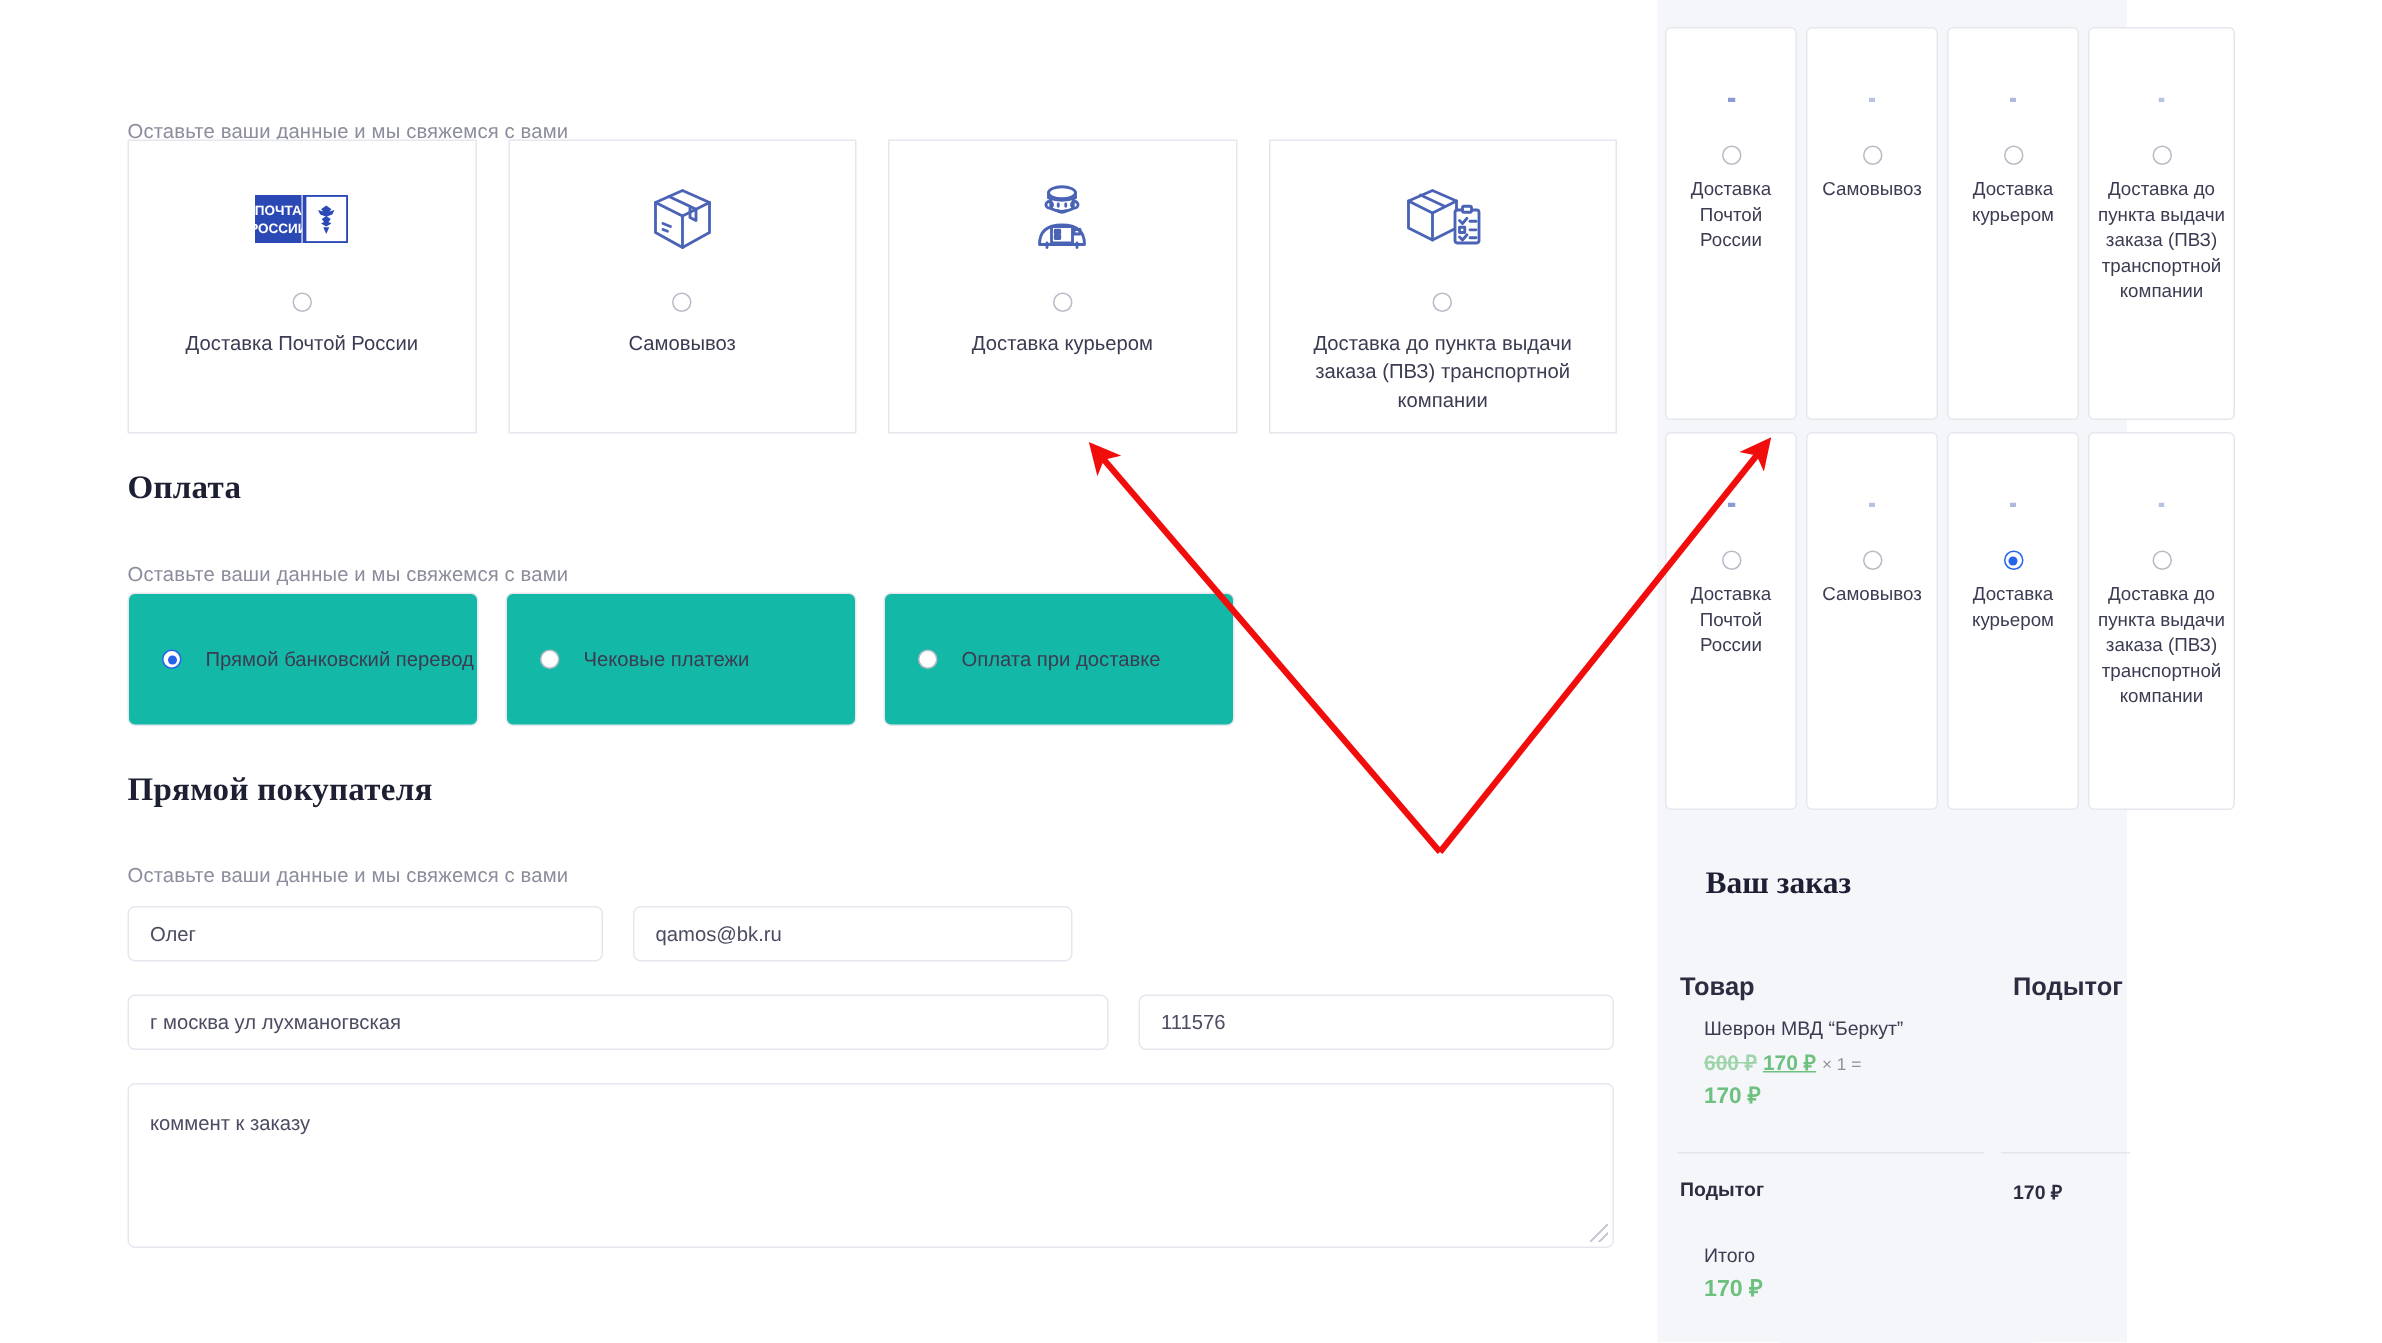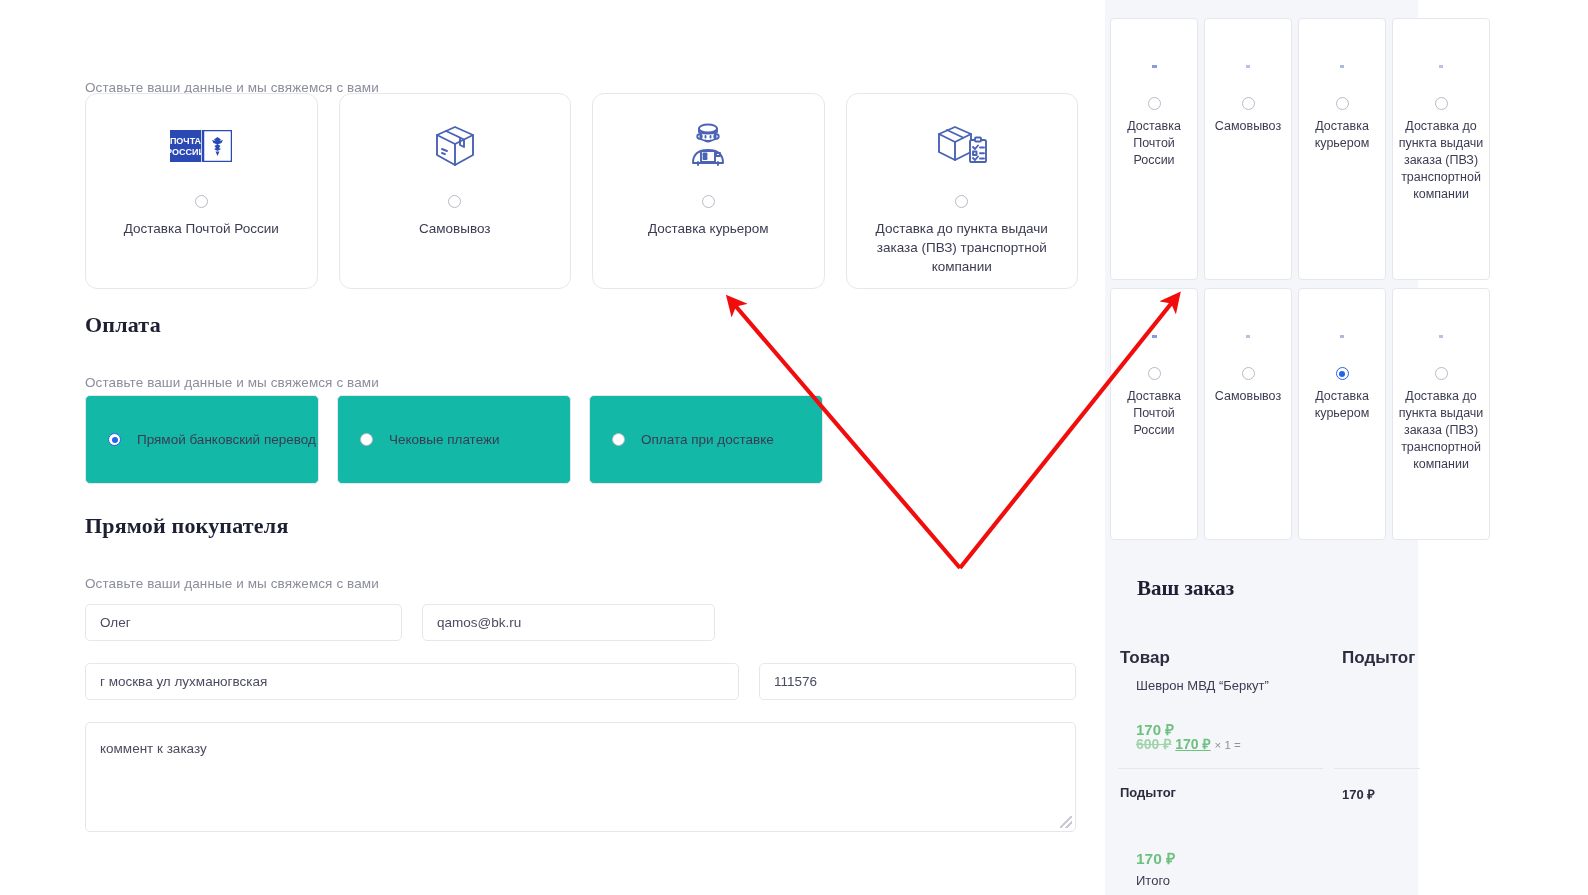--- a/index.html
+++ b/index.html
@@ -18,21 +18,21 @@
   .sub-note { font-size:13.5px; color:#8b8d9c; letter-spacing:.1px;margin-top:32px; }
   .sec-title {
     font-family:"Liberation Serif", serif;
     font-size:22px; font-weight:700; color:#1d1f33; letter-spacing:.2px;
   }
 
   
   #delivery-row { position:absolute; left:85px; top:93px; width:993px; height:196px;
                   display:flex; gap:21px; }
   .del-card {
-    flex:1 1 0; background:#fff; border:1px solid #e6e7ee; border-radius:12px;
+    flex:1 1 0; background:#fff; border:1px solid #e6e7ee; border-radius:0;
     display:flex; flex-direction:column; align-items:center;
     padding-top:26px; position:relative;
   }
   .del-icon { height:52px; display:flex; align-items:center; justify-content:center; }
   .radio {
     width:13px; height:13px; border:1px solid #b9bac6; border-radius:50%;
     margin-top:23px; background:#fff; flex:none;
   }
   .radio.on { border:1px solid #2563eb; background:#fff; position:relative; }
   .radio.on::after {
@@ -115,31 +115,31 @@
   #order-title {
     position:absolute; left:1137px; top:576px;
     font-family:"Liberation Serif", serif; font-size:21px; font-weight:700; color:#1d1f33;
   }
   .ord-th {
     position:absolute; font-size:17px; font-weight:700; color:#2c2d40;
   }
   #th-product { left:1120px; top:648px; }
   #th-subtot  { left:1342px; top:648px; }
   #item-name  { position:absolute; left:1136px; top:678px; font-size:13px; color:#3b3c52; }
-  #item-price-line { position:absolute; left:1136px; top:698px; font-size:14px; white-space:nowrap;margin-top:36px; }
+  #item-price-line { position:absolute; left:1136px; top:698px; font-size:14px; white-space:nowrap; }
   .old-price { color:#9fd4ab; text-decoration:line-through; font-weight:700; }
   .new-price { color:#6ec07f; font-weight:700; text-decoration:underline; }
   .qty { color:#8e8fa0; font-size:11.5px; font-weight:400; }
   #item-total { position:absolute; left:1136px; top:719px; font-size:15px; font-weight:700; color:#6ec07f; }
 
   #divider { position:absolute; left:1118px; top:768px; width:205px; height:1px; background:#e4e6ee; }
   #divider2 { position:absolute; left:1334px; top:768px; width:86px; height:1px; background:#e4e6ee; }
   #sub-label { position:absolute; left:1120px; top:785px; font-size:13px; font-weight:700; color:#2c2d40; }
   #sub-value { position:absolute; left:1342px; top:785px; font-size:13px; font-weight:700; color:#2c2d40; }
-  #total-label { position:absolute; left:1136px; top:829px; font-size:13px; color:#3b3c52;margin-top:44px; }
+  #total-label { position:absolute; left:1136px; top:829px; font-size:13px; color:#3b3c52; }
   #total-value { position:absolute; left:1136px; top:847px; font-size:15.5px; font-weight:700; color:#6ec07f; }
 
   
   #arrows { position:absolute; left:0; top:0; width:1588px; height:895px; pointer-events:none; }
 </style>
 </head>
 <body>
 
 <div id="main-col">
 

